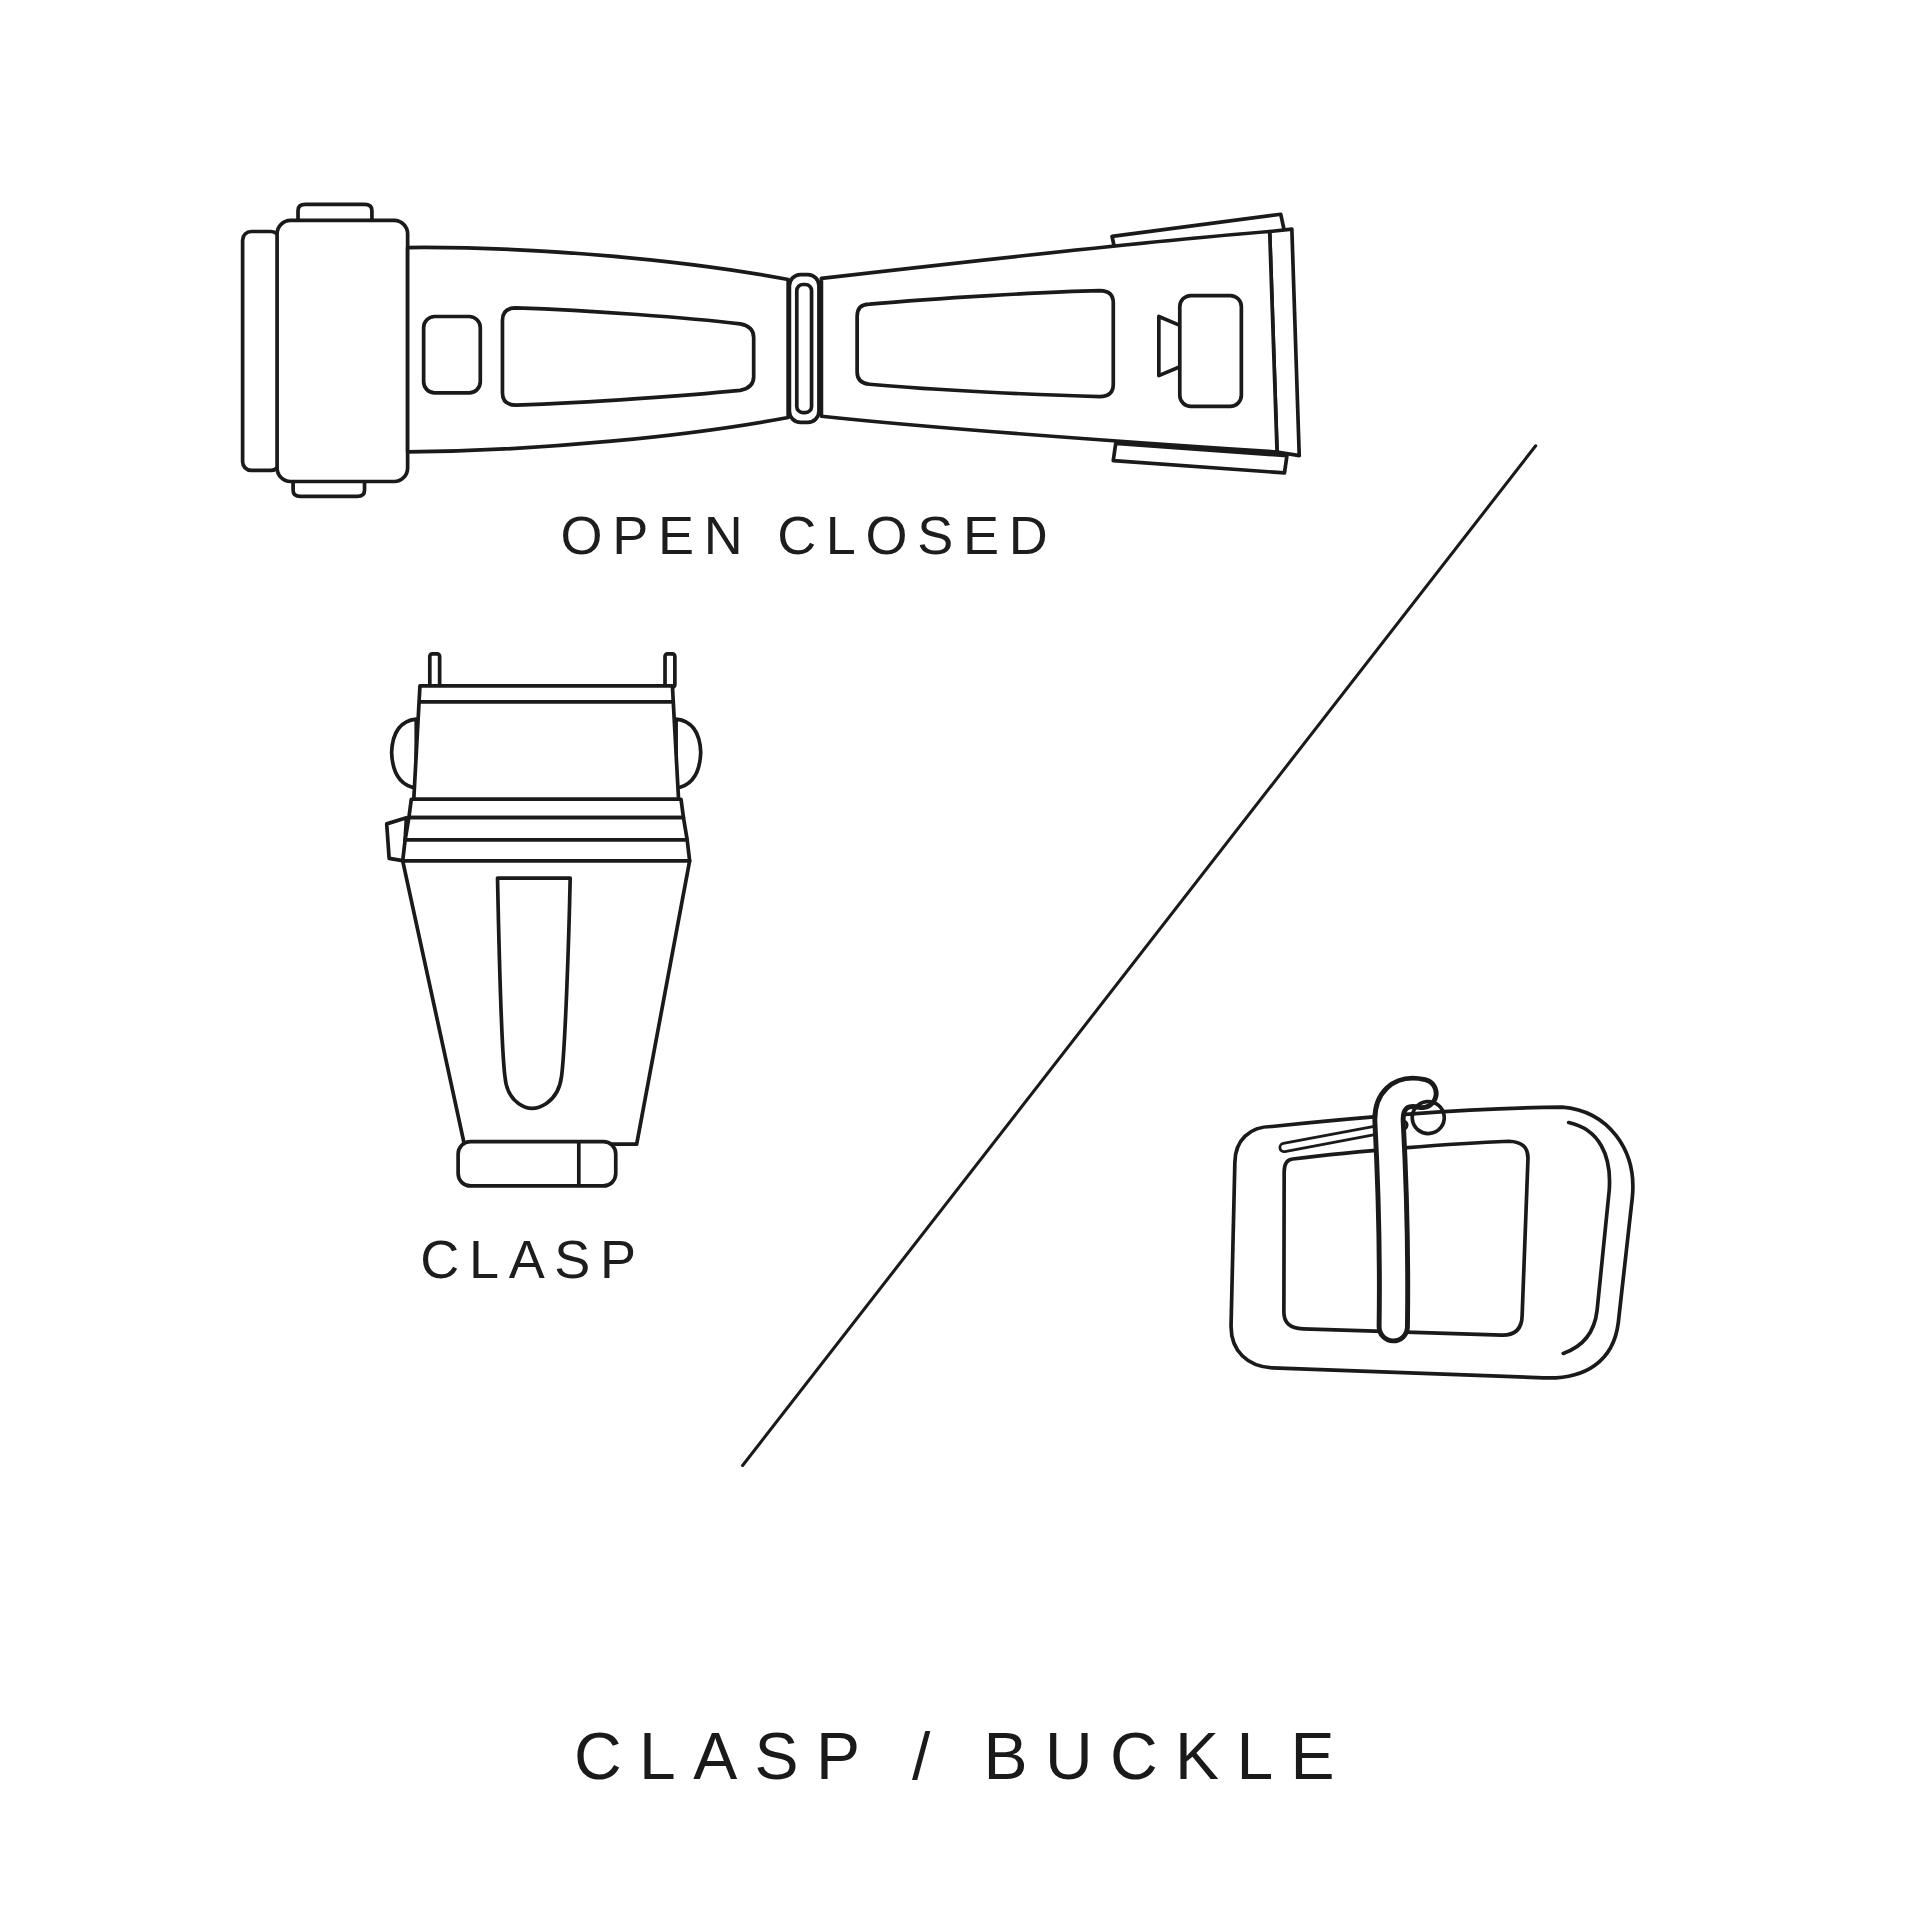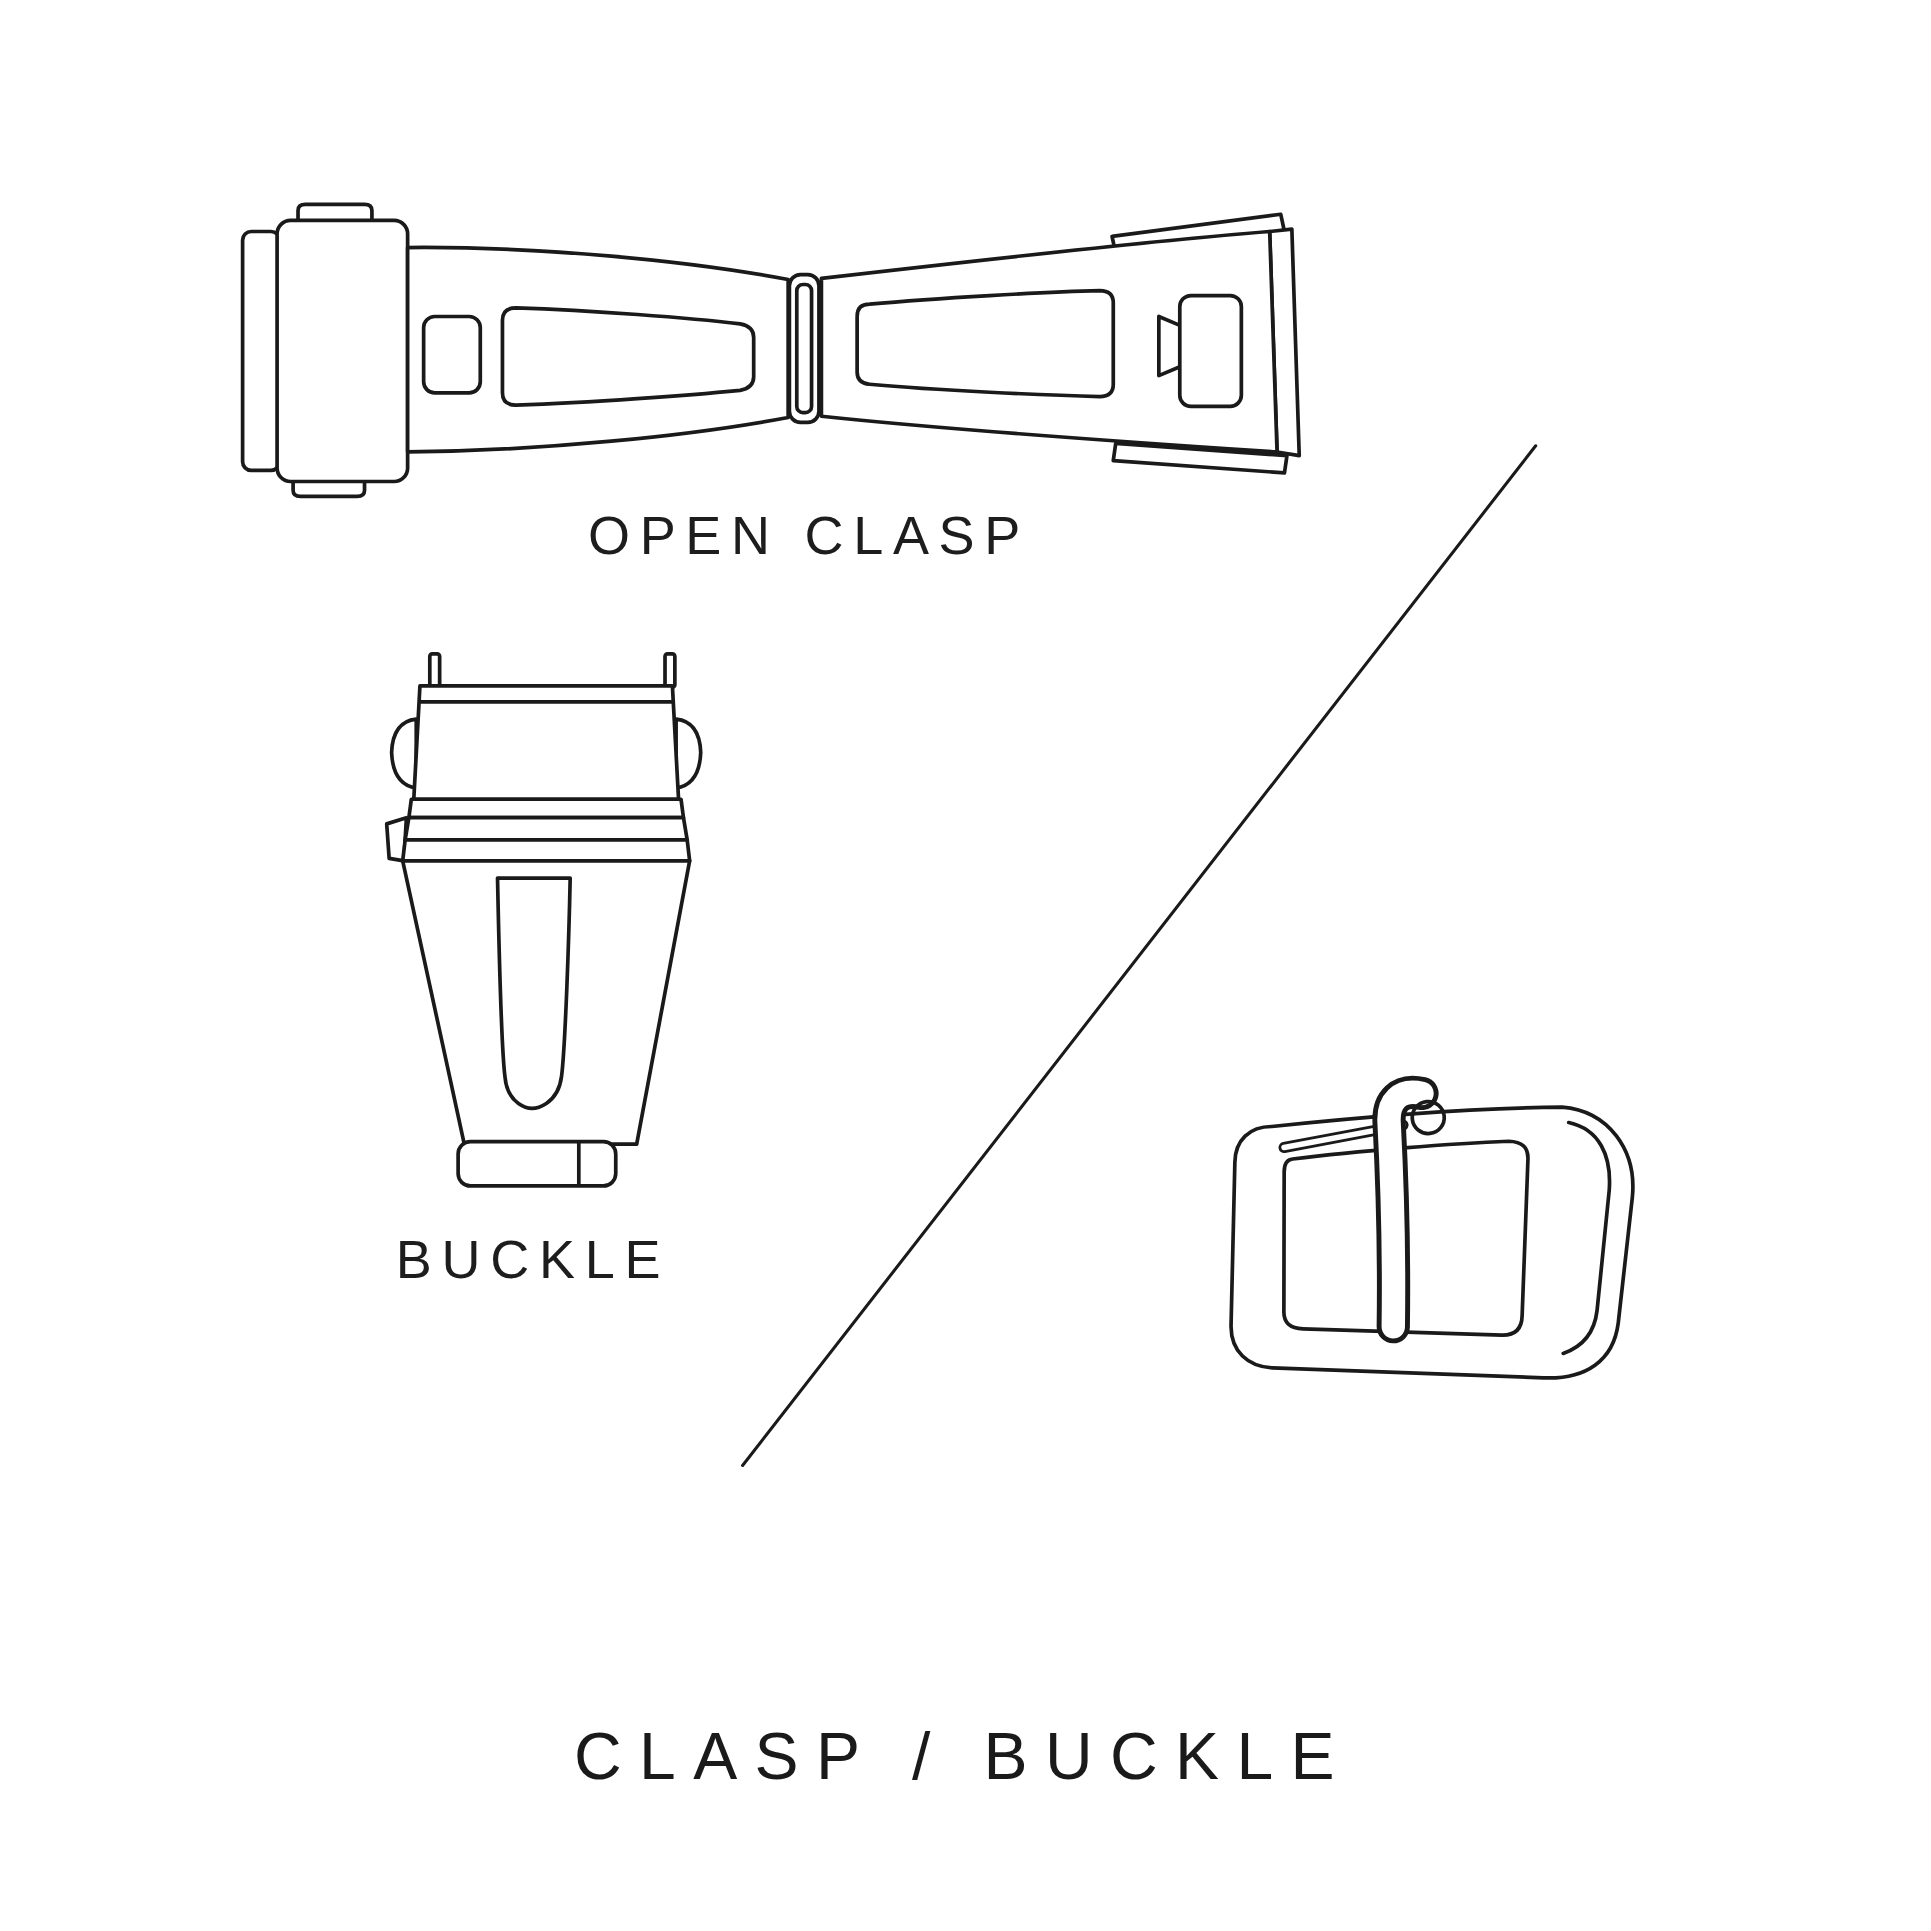--- a/index.html
+++ b/index.html
@@ -155,18 +155,18 @@
 
       <path class="bar-outer" d="M 1052 920 L 1150 912"></path>
       <path class="bar-inner" d="M 1052 920 L 1150 912"></path>
 
       <path class="tang-outer" d="M 1168 888 C 1150 882 1140 892 1139 908 C 1136 966 1130 1032 1125 1074"></path>
       <path class="tang-inner" d="M 1168 888 C 1150 882 1140 892 1139 908 C 1136 966 1130 1032 1125 1074"></path>
       <circle class="ln-open" cx="1171" cy="908" r="13"></circle>
     </g>
   </svg>
 
-  <div class="label label-open">OPEN CLASP</div>
-  <div class="label label-closed">BUCKLE</div>
+  <div class="label label-open">OPEN CLOSED</div>
+  <div class="label label-closed">CLASP</div>
   <div class="title">CLASP / BUCKLE</div>
 
 </div>
 
 
 </body></html>

